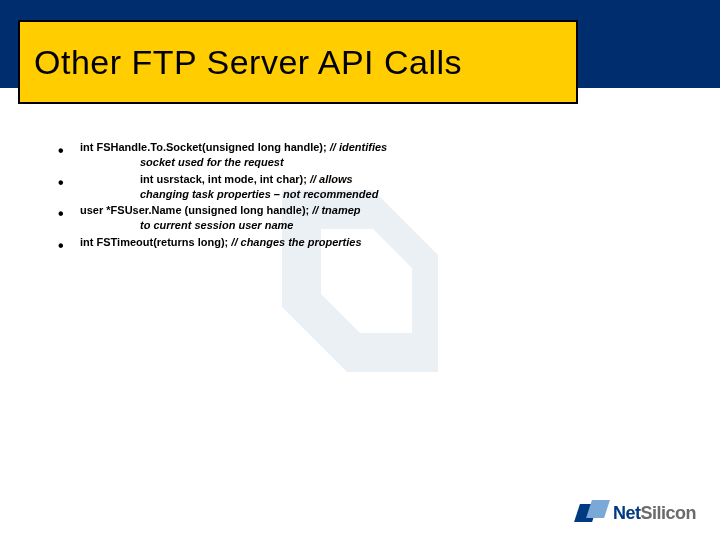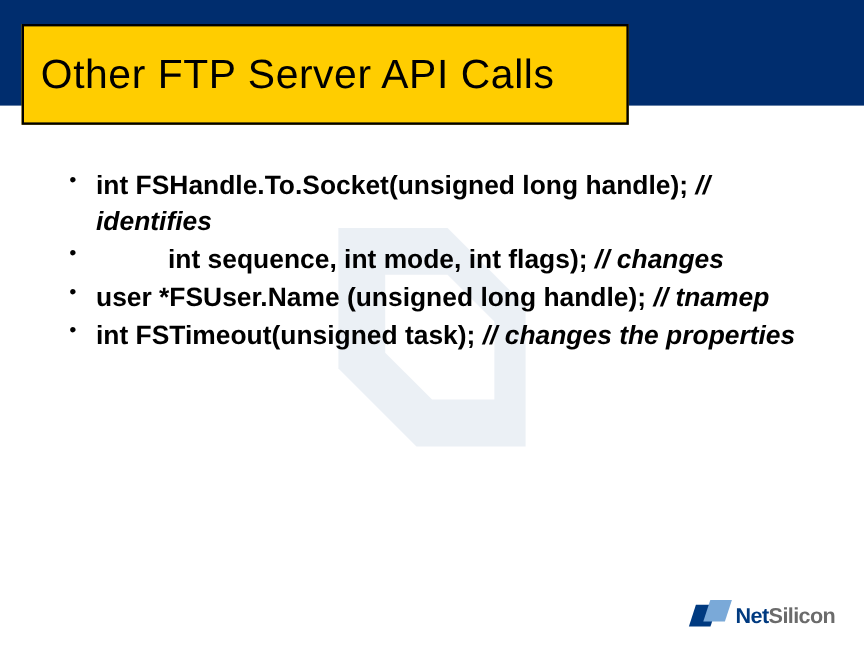--- a/index.html
+++ b/index.html
@@ -14,21 +14,21 @@
   .top-bar {
     width: 100%;
     height: 88px;
     background: #002d6e;
     position: relative;
   }
   .title-box {
     position: absolute;
     left: 18px;
     top: 20px;
-    width: 506px;
+    width: 560px;
     height: 84px;
     background: #ffcd00;
     border: 2px solid #000;
     display: flex;
     align-items: center;
     padding-left: 14px;
   }
   .title-text {
     font-size: 34px;
     font-weight: 400;
@@ -40,21 +40,21 @@
     top: 140px;
     left: 50px;
     right: 40px;
   }
   .content ul {
     list-style: none;
   }
   .content li {
     position: relative;
     padding-left: 30px;
-    font-size: 22px;
+    font-size: 11px;
     line-height: 1.35;
     color: #000;
     margin-bottom: 2px;
     font-weight: bold;
   }
   .content li::before {
     content: "•";
     position: absolute;
     left: 8px;
     top: 0;
@@ -133,29 +133,32 @@
   <svg viewBox="0 0 100 100">
     <path d="M 20 15 L 55 15 L 80 40 L 80 85 L 45 85 L 20 60 Z" fill="#6a8fb8"></path>
     <path d="M 35 30 L 55 30 L 70 45 L 70 70 L 50 70 L 35 55 Z" fill="#ffffff"></path>
   </svg>
 </div>
 
 <div class="content">
   <ul>
     <li>
       <span>int FSHandle.To.Socket(unsigned long handle);  </span><span class="italic">// identifies</span>
+      <span class="indent italic">socket used for the request</span>
     </li>
     <li>
-      <span class="indent"><span>int sequence, int mode, int flags);        </span><span class="italic">//  changes</span></span>
+      <span class="indent"><span>int usrstack, int mode, int char);        </span><span class="italic">//  allows</span></span>
+      <span class="indent italic">changing task properties – not recommended</span>
     </li>
     <li>
       <span>user *FSUser.Name (unsigned long handle);               </span><span class="italic">// tnamep</span>
+      <span class="indent italic">to current session user name</span>
     </li>
     <li>
-      <span>int FSTimeout(unsigned task);         </span><span class="italic">//  changes the properties</span>
+      <span>int FSTimeout(returns long);         </span><span class="italic">//  changes the properties</span>
     </li>
   </ul>
 </div>
 
 <div class="footer-logo">
   <div class="mark"></div>
   <div class="brand"><span>Net</span><span class="light">Silicon</span></div>
 </div>
 
 </body></html>

